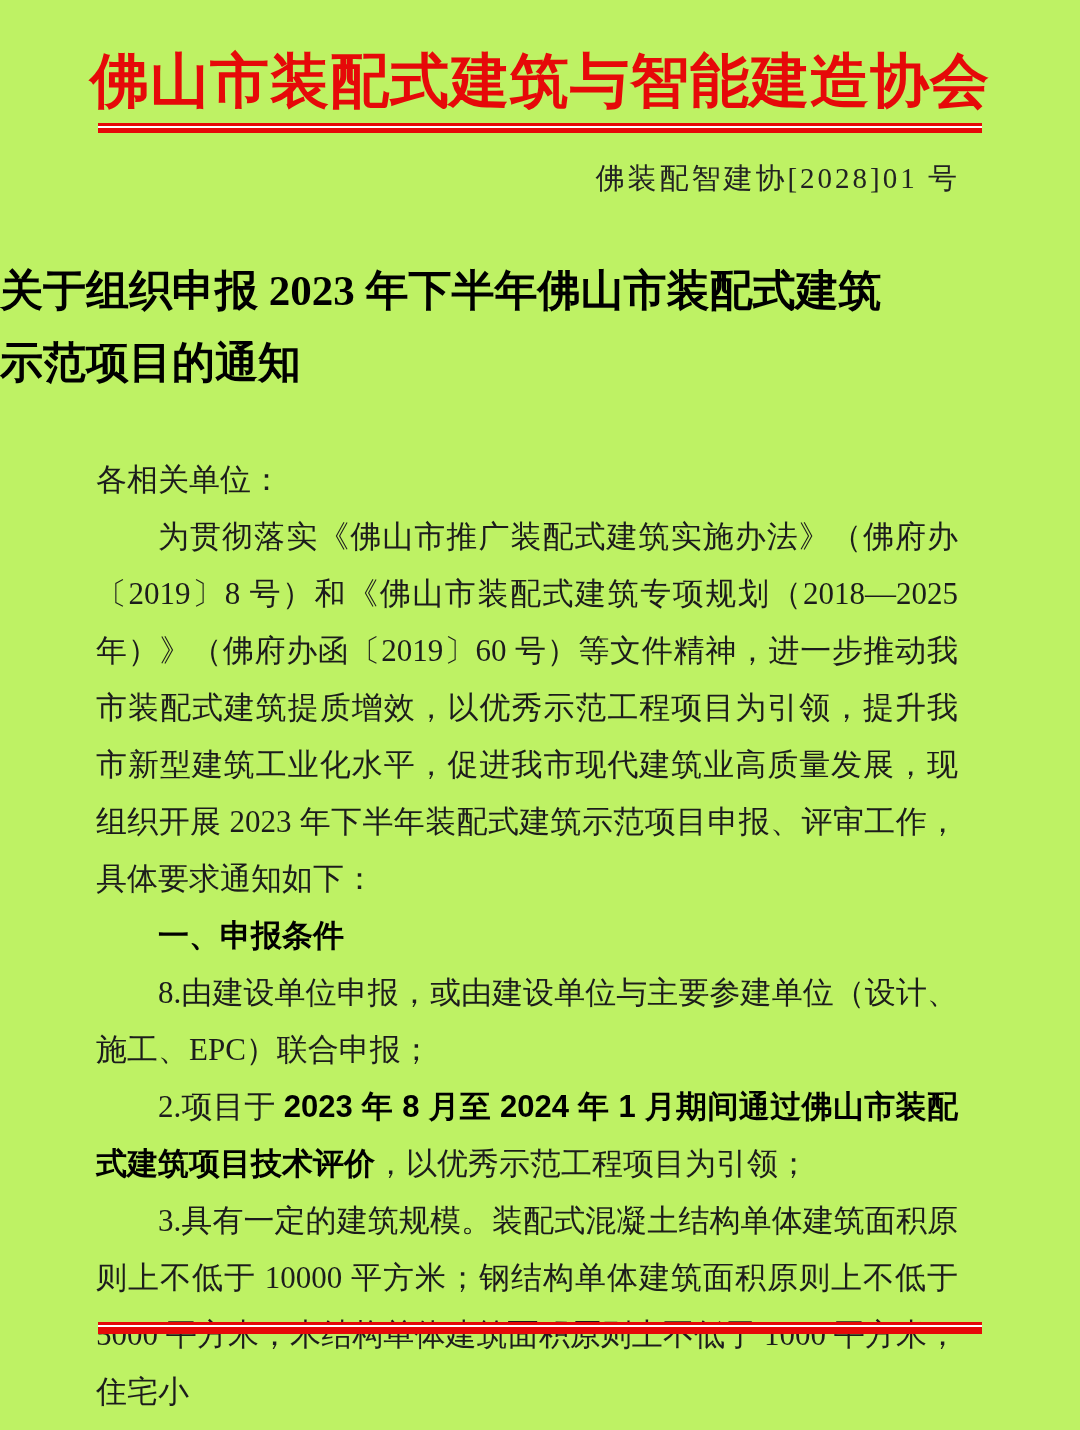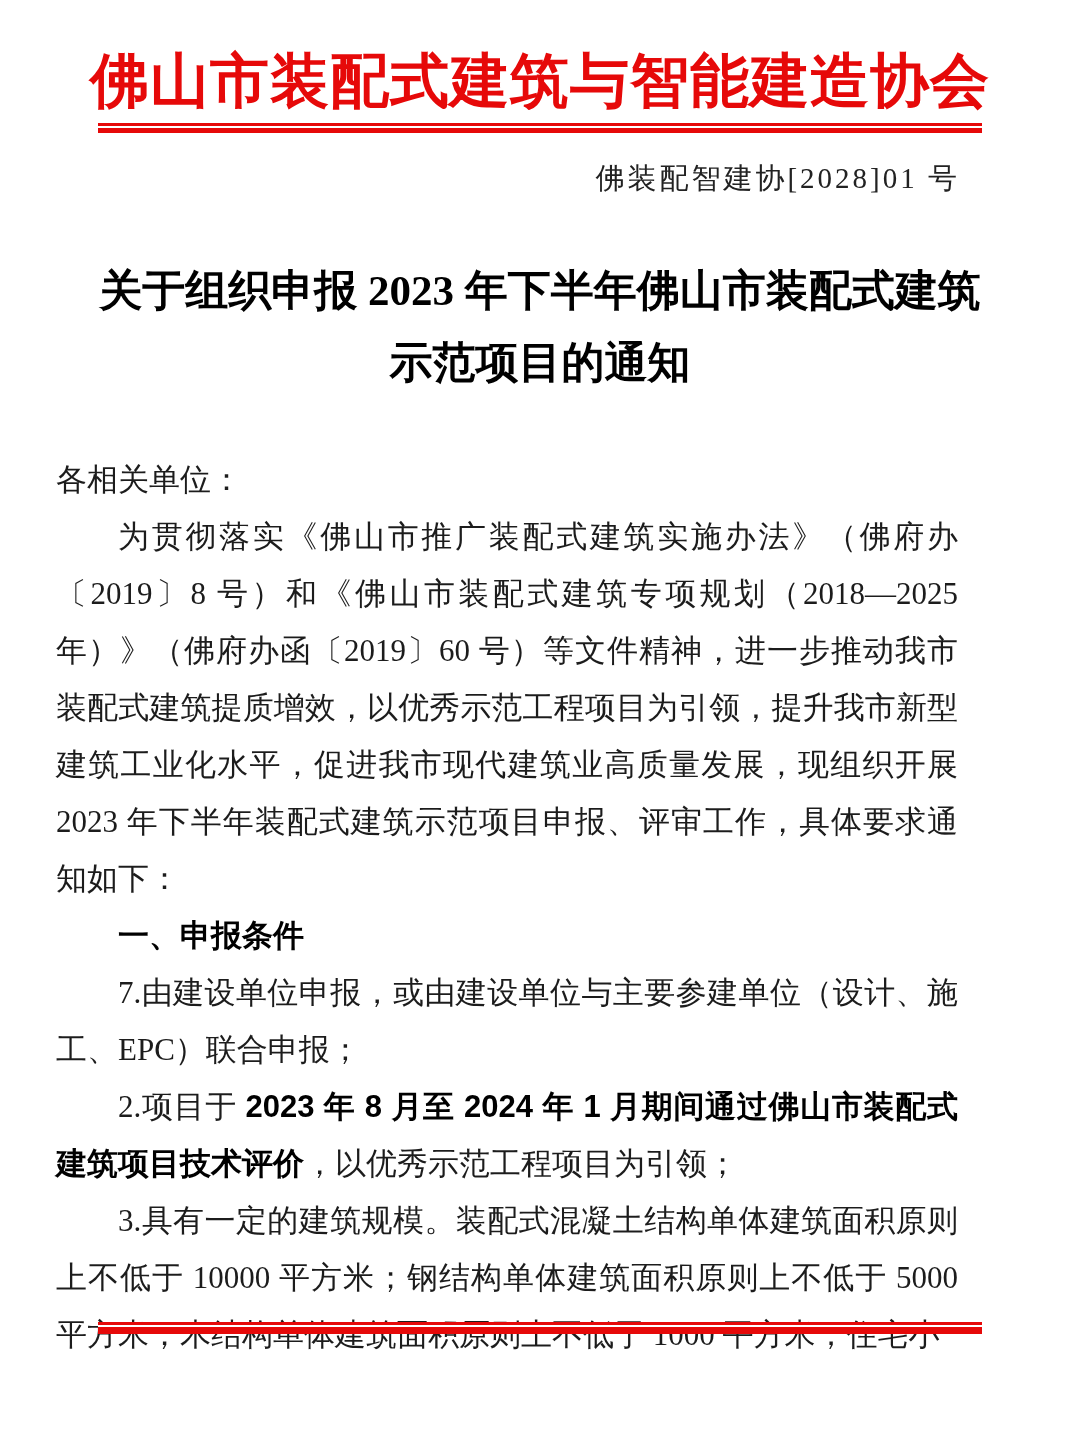--- a/index.html
+++ b/index.html
@@ -2,21 +2,21 @@
 <html><head>
 <meta charset="utf-8">
 <style>
   * { margin: 0; padding: 0; box-sizing: border-box; }
   html, body { background: #9a9a9a; }
   .page {
     position: relative;
     width: 1080px;
     height: 1430px;
     margin: 0 auto;
-    background: #ffffff;
+    background: #bef264;
     overflow: hidden;
     font-family: "Liberation Serif", serif;
     color: #1a1a1a;
   }
   
   .org-title {
     padding-top: 46px;
     text-align: center;
     font-family: "Liberation Serif", serif;
     font-weight: bold;
@@ -39,30 +39,30 @@
     padding-right: 120px;
     text-align: right;
     font-size: 29px;
     letter-spacing: 3px;
     color: #222;
   }
 
   
   .doc-title {
     margin-top: 56px;
-    text-align: center;
+    text-align: left;
     font-weight: bold;
     font-size: 43px;
     line-height: 72px;
     color: #000;
   }
 
   
   .body-text {
-    margin: 52px 122px 0 56px;
+    margin: 52px 122px 0 96px;
     font-size: 31px;
     line-height: 57px;
     text-align: justify;
     color: #1c1c1c;
   }
   .body-text p { text-align: justify; }
   .salutation { text-indent: 0; }
   .indent { text-indent: 2em; }
   .section-heading {
     text-indent: 2em;
@@ -108,21 +108,21 @@
   </h1>
 
   <div class="body-text">
 
     <p class="salutation">各相关单位：</p>
 
     <p class="indent">为贯彻落实《佛山市推广装配式建筑实施办法》（佛府办〔2019〕8 号）和《佛山市装配式建筑专项规划（2018—2025 年）》（佛府办函〔2019〕60 号）等文件精神，进一步推动我市装配式建筑提质增效，以优秀示范工程项目为引领，提升我市新型建筑工业化水平，促进我市现代建筑业高质量发展，现组织开展 2023 年下半年装配式建筑示范项目申报、评审工作，具体要求通知如下：</p>
 
     <p class="section-heading">一、申报条件</p>
 
-    <p class="indent">7.由建设单位申报，或由建设单位与主要参建单位（设计、施工、EPC）联合申报；</p>
+    <p class="indent">8.由建设单位申报，或由建设单位与主要参建单位（设计、施工、EPC）联合申报；</p>
 
     <p class="indent"><span>2.项目于 </span><span class="bold-run">2023 年 8 月至 2024 年 1 月期间通过佛山市装配式建筑项目技术评价</span><span>，以优秀示范工程项目为引领；</span></p>
 
     <p class="indent">3.具有一定的建筑规模。装配式混凝土结构单体建筑面积原则上不低于 10000 平方米；钢结构单体建筑面积原则上不低于 5000 平方米；木结构单体建筑面积原则上不低于 1000 平方米；住宅小</p>
 
   </div>
 
   <div class="footer-divider">
     <div class="thin-line"></div>
     <div class="gap"></div>

